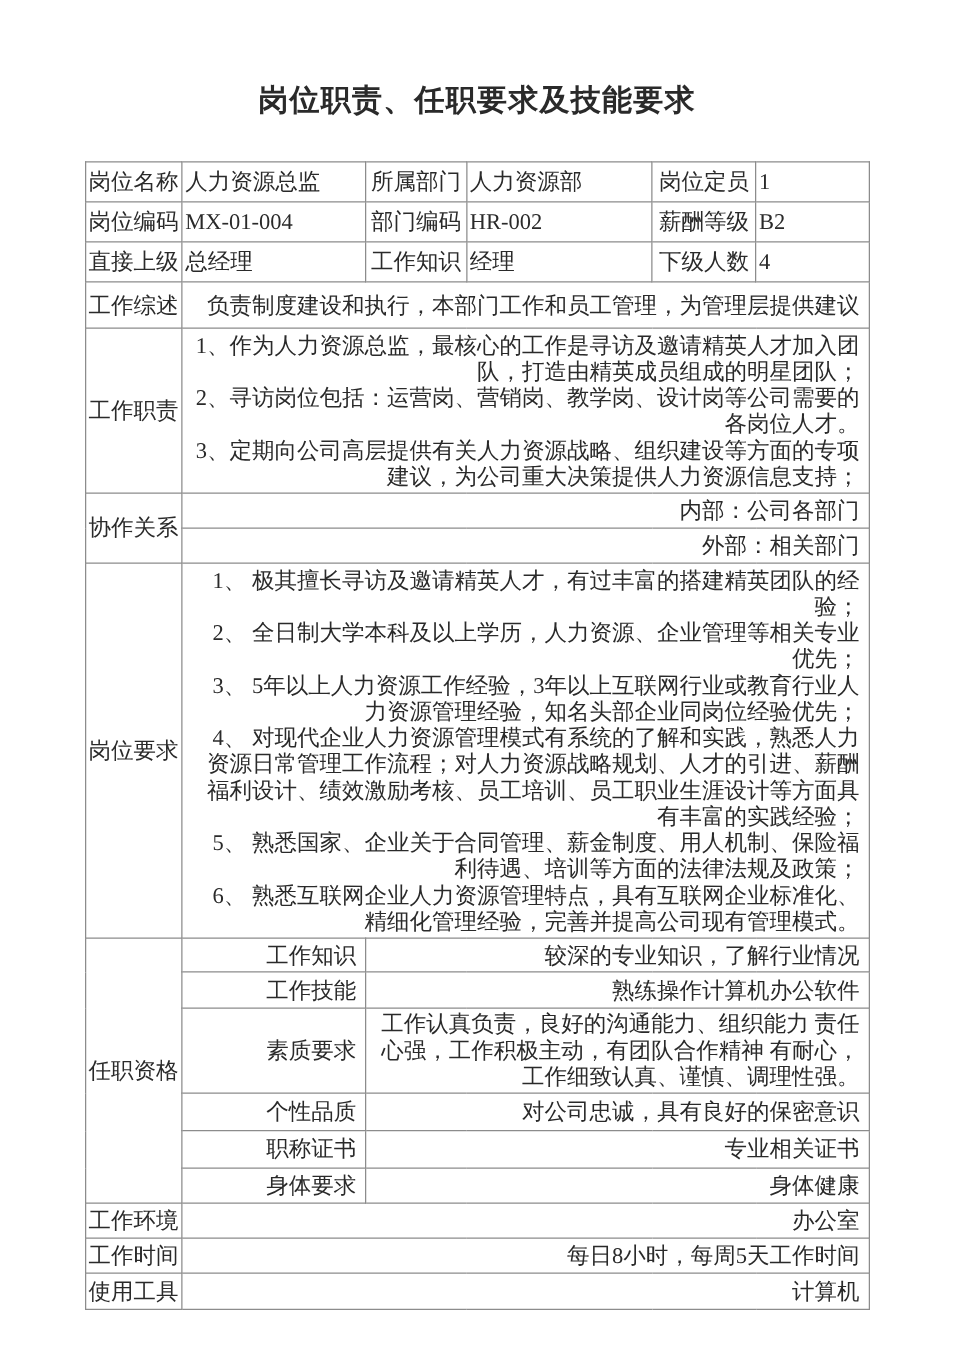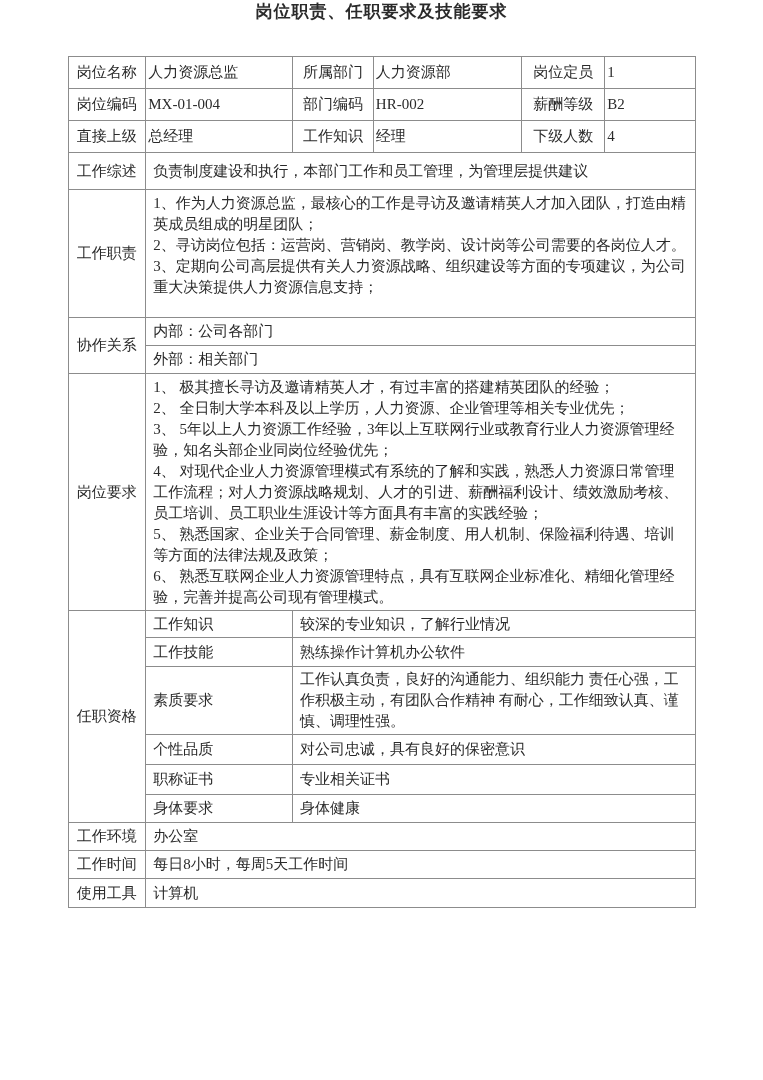--- a/index.html
+++ b/index.html
@@ -14,50 +14,51 @@
     color:var(--text);
   }
   .page{
     position:relative;
     width:763px;
     height:1080px;
     background:var(--page-bg);
     overflow:hidden;
   }
   .doc-title{
+    padding-top:64px;
     text-align:center;
-    font-size:17px;
+    font-size:24px;
     font-weight:bold;
     letter-spacing:1px;
     color:var(--text);
   }
   table.job-table{
     border-collapse:collapse;
     table-layout:fixed;
     width:628px;
     margin:33px auto 0 auto;
-    font-size:15px;
+    font-size:18px;
     line-height:21px;
     color:var(--text);
   }
   table.job-table td{
     border:1px solid var(--border);
     vertical-align:middle;
     word-break:break-all;
   }
   td.lbl{
     text-align:center;
     padding:2px 2px;
   }
   td.val{
     text-align:left;
     padding:2px 2px;
   }
   td.content{
-    text-align:left;
+    text-align:right;
     padding:2px 7px;
   }
   td.content.top{
     vertical-align:top;
     padding-top:3px;
   }
   
   tr.r-head td{height:32px;}
   tr.r-summary td{height:37px;}
   tr.r-duties td{height:128px;}

